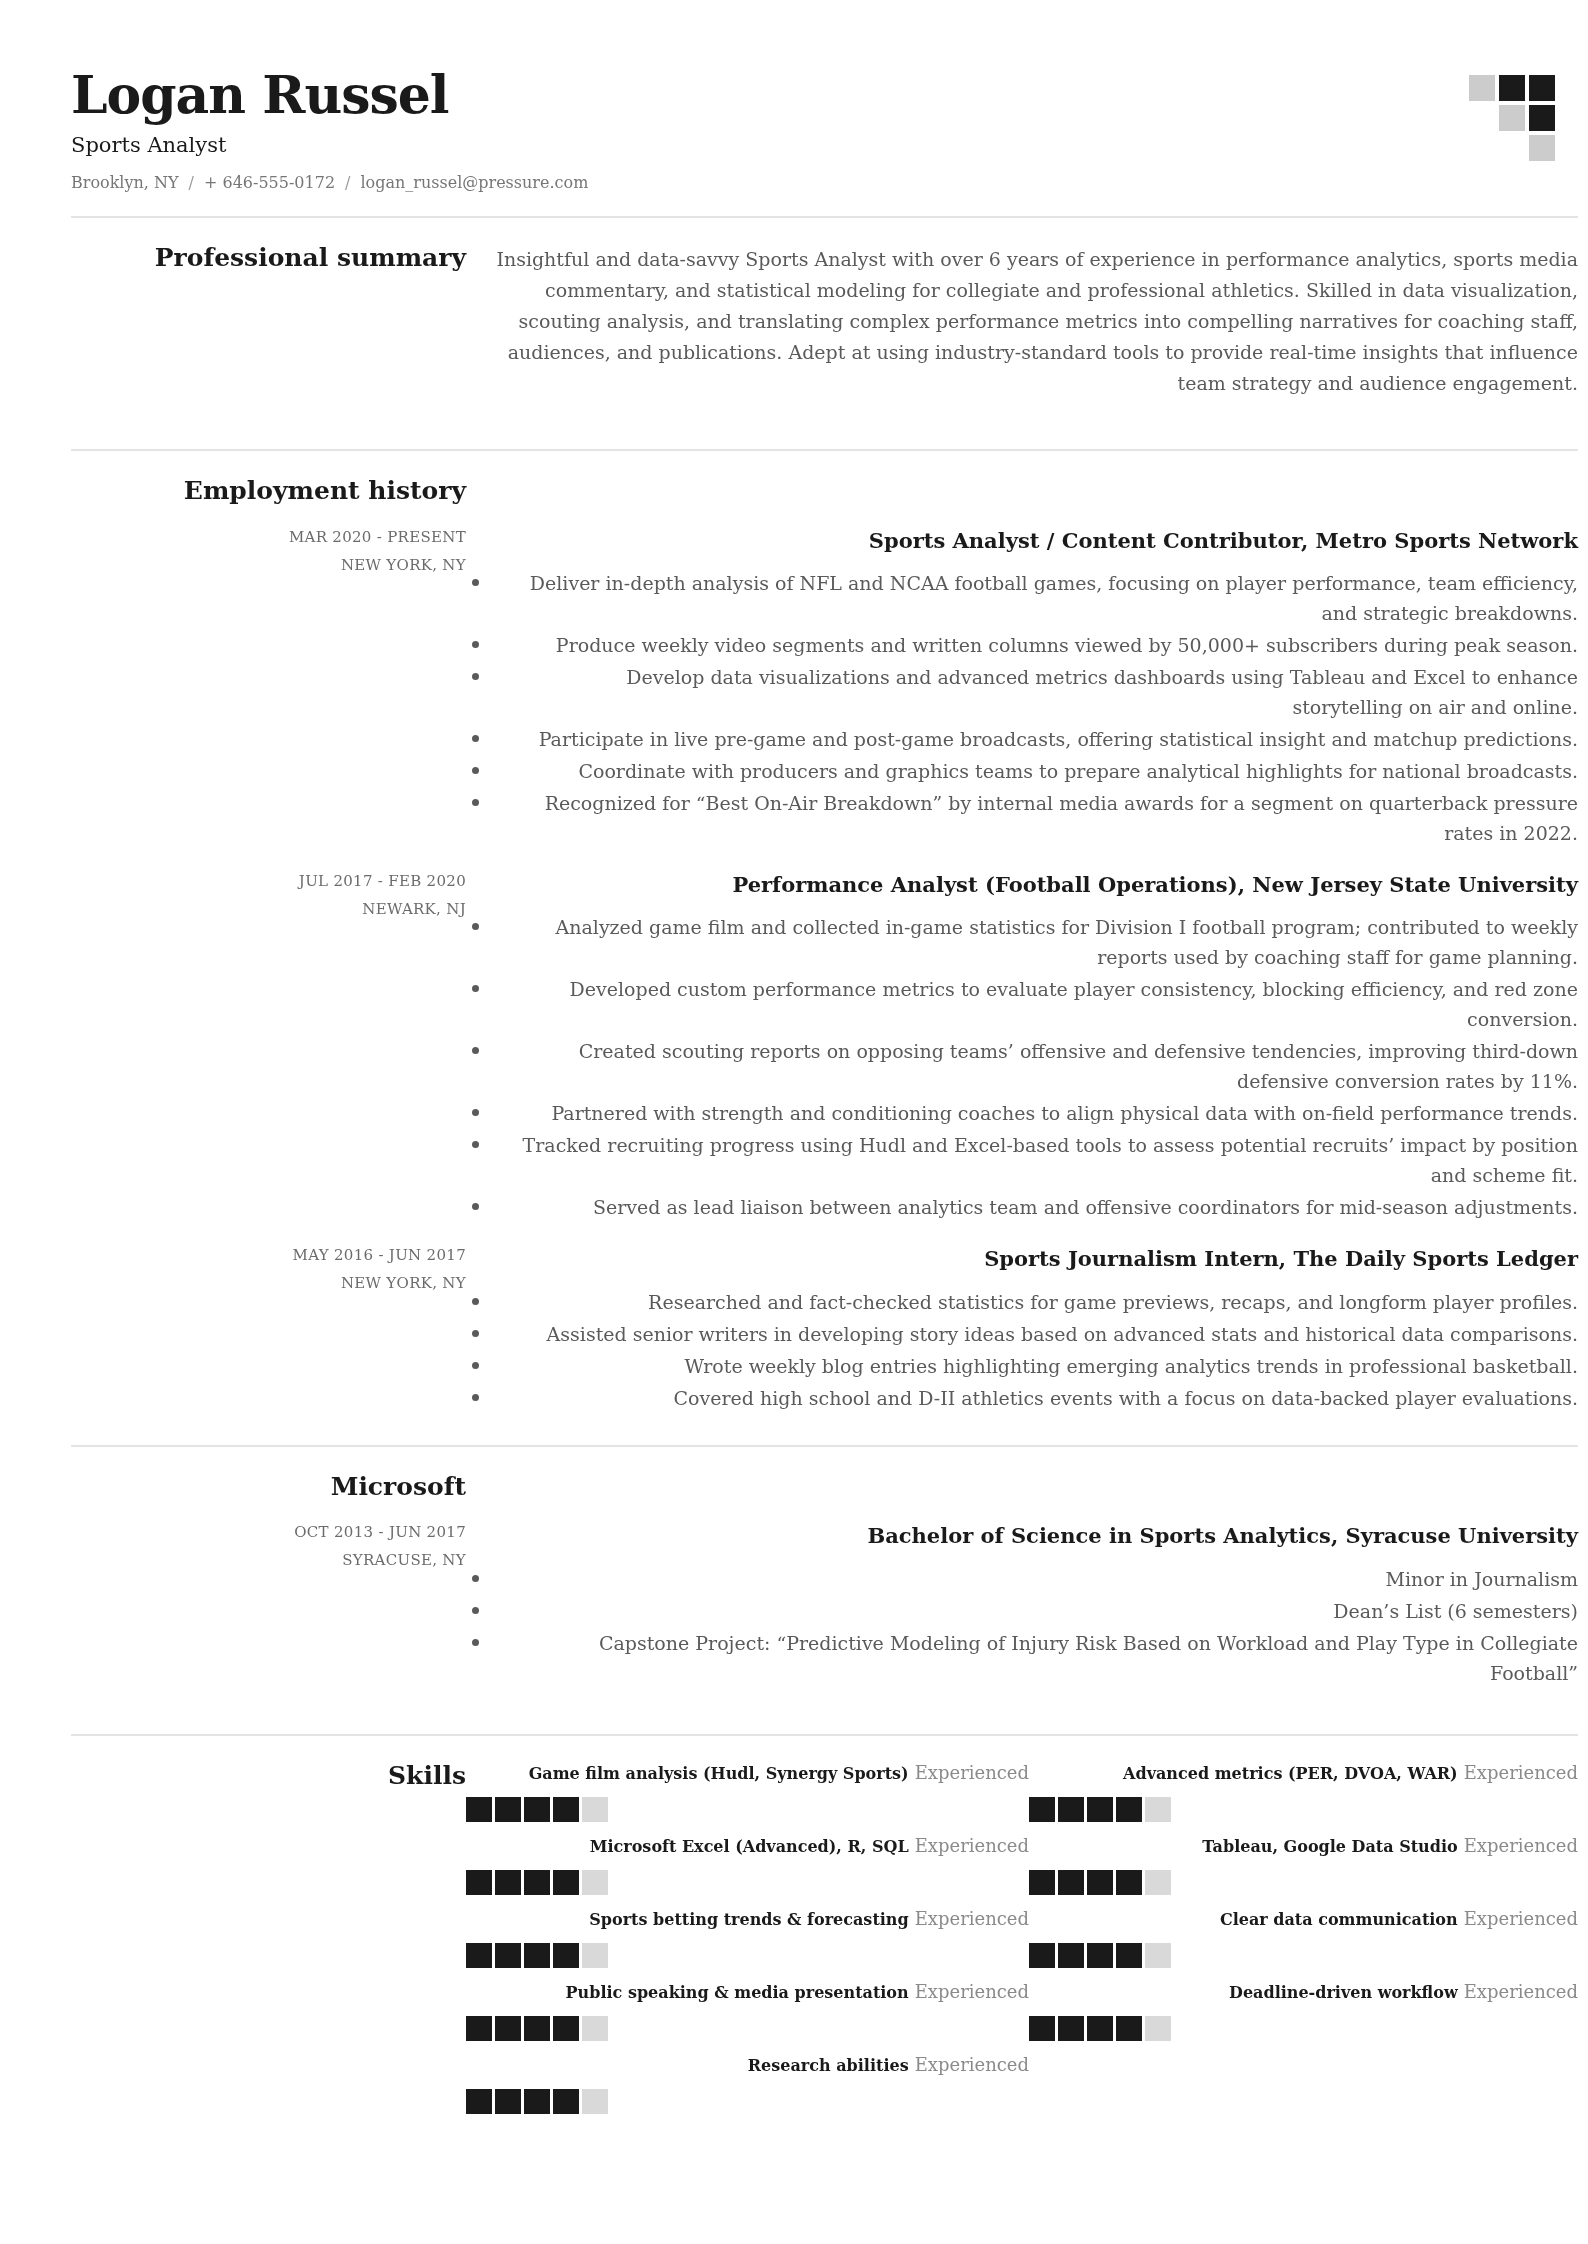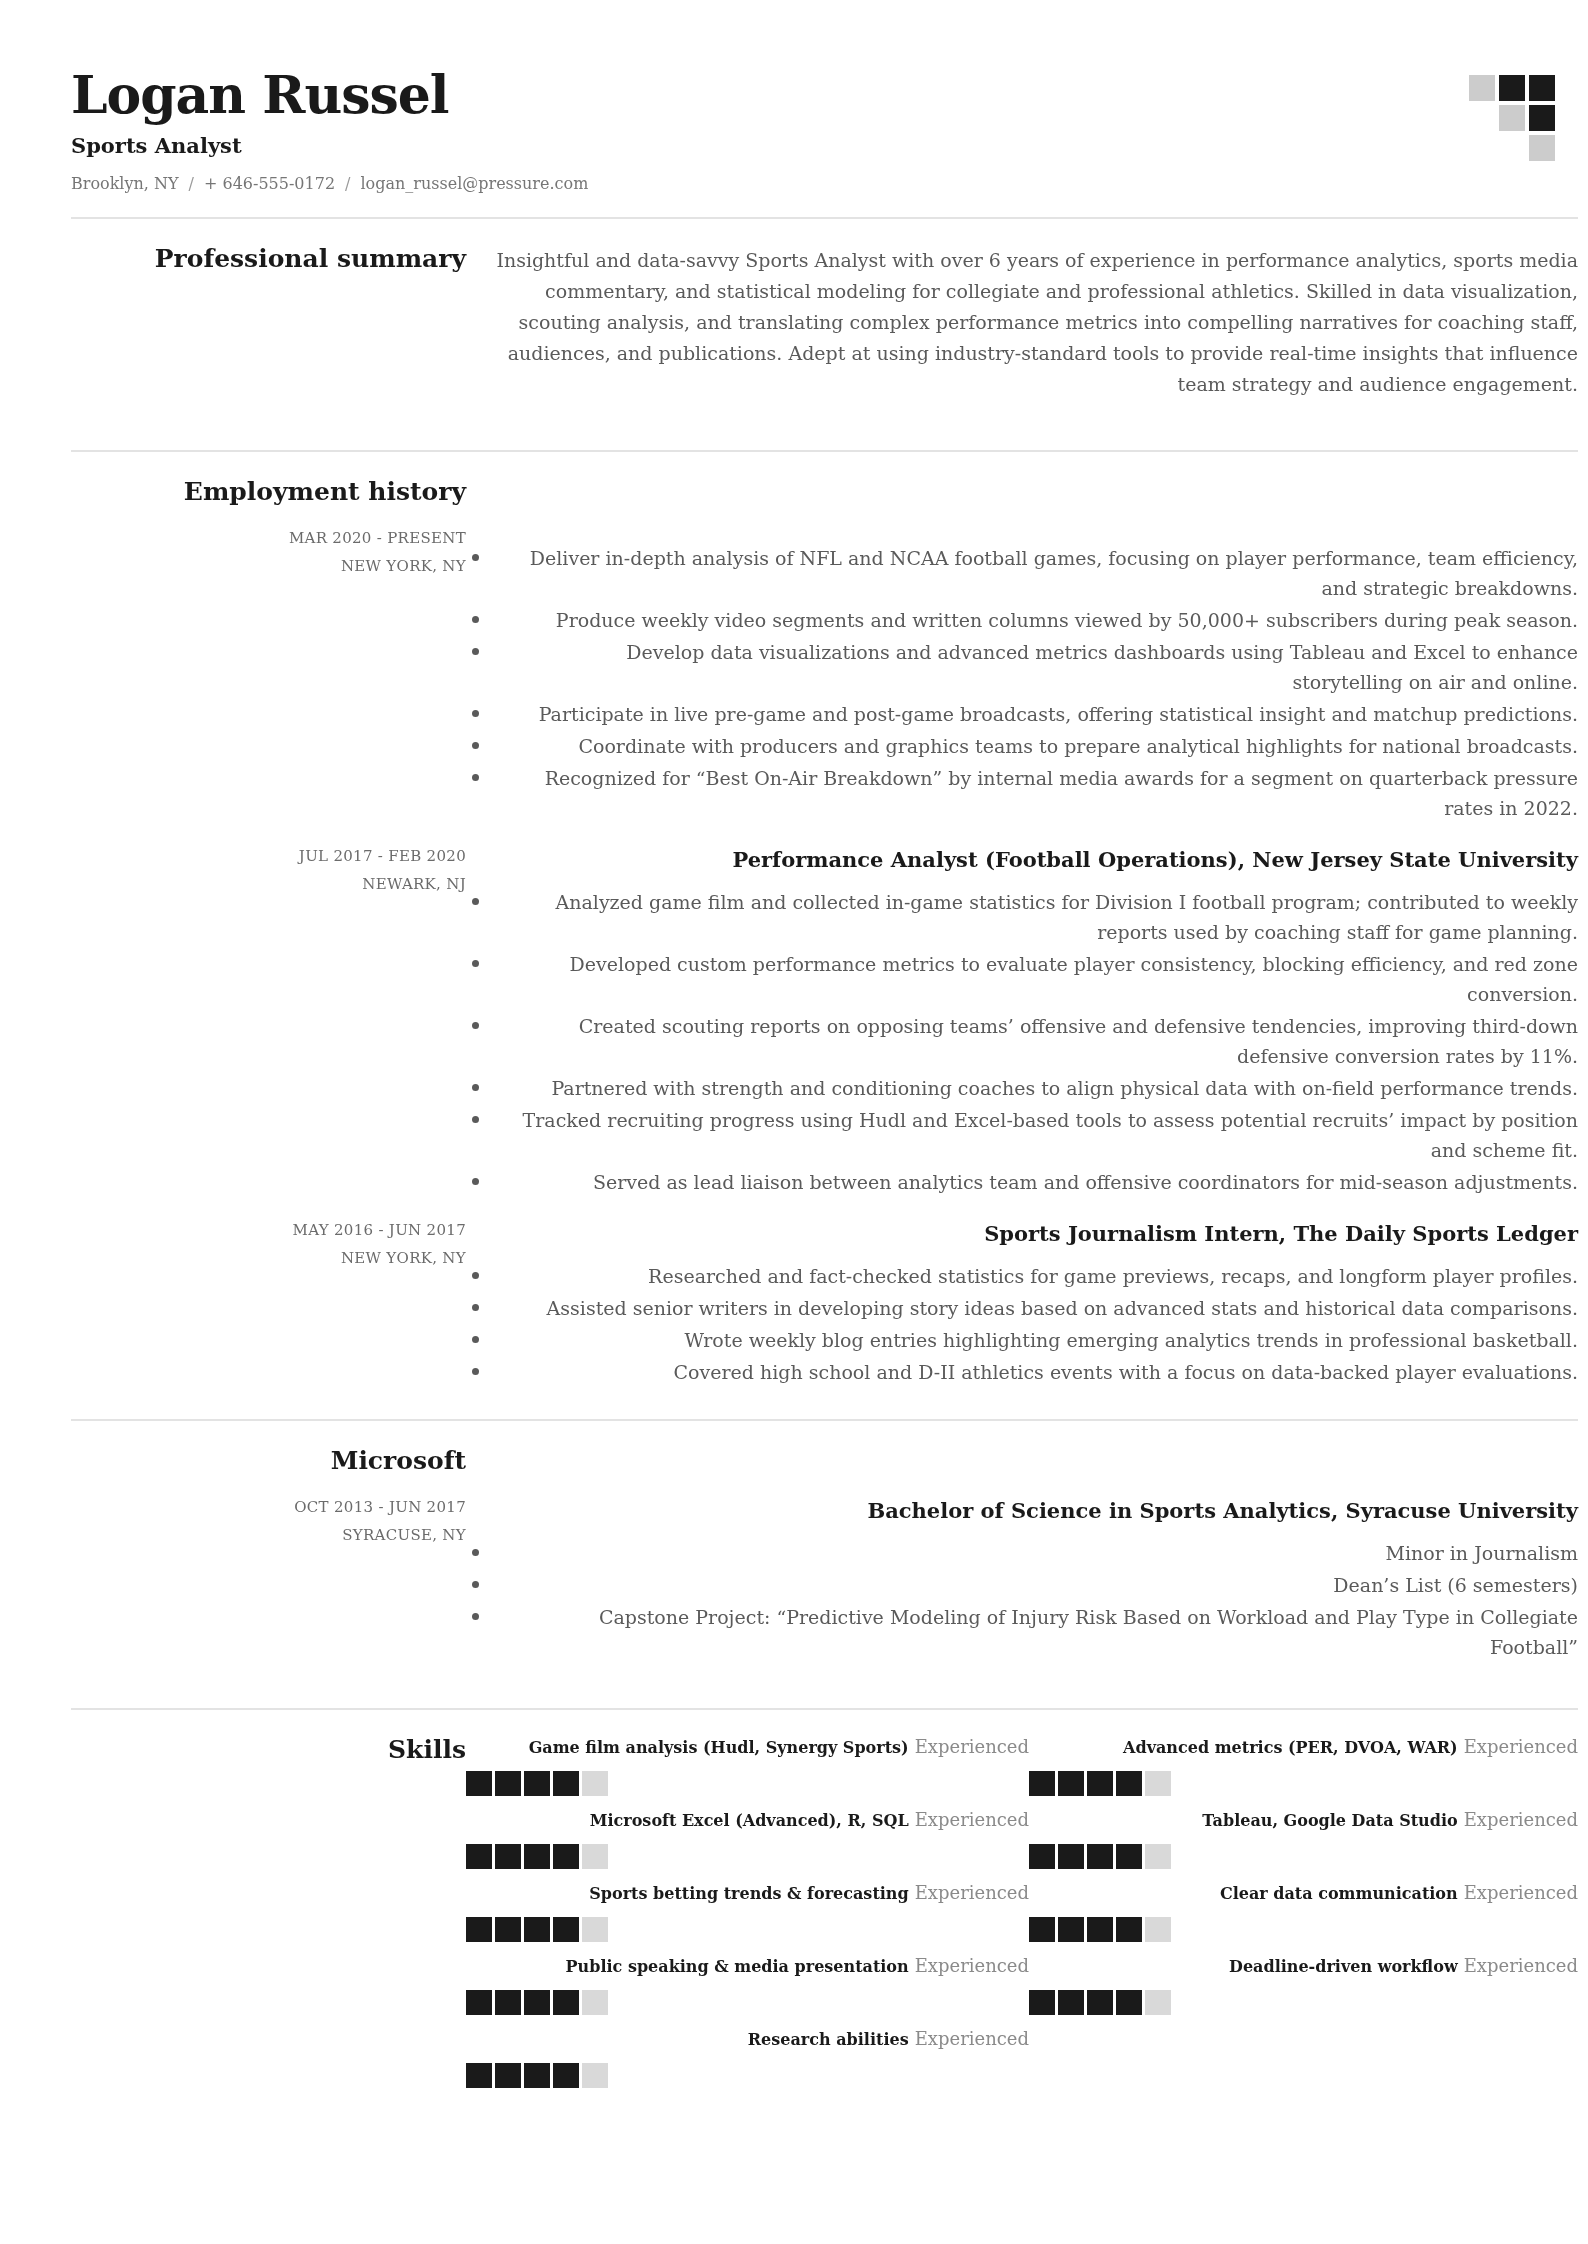--- a/index.html
+++ b/index.html
@@ -3,21 +3,21 @@
 <meta charset="utf-8">
 <style>
   html,body{margin:0;padding:0;background:#ffffff;}
   body{width:1588px;height:2244px;overflow:hidden;
        font-family:"DejaVu Serif","Liberation Serif",serif;color:#1a1a1a;}
   .page{position:relative;width:1588px;height:2244px;box-sizing:border-box;
         padding:68px 57px 0 24px;margin-left:47px;}
 
   
   .name{font-size:52px;font-weight:700;letter-spacing:-1px;line-height:1.02;margin:0;}
-  .subtitle{font-size:21px;font-weight:700;margin-top:12px;}
+  .subtitle{font-size:21px;font-weight:400;margin-top:12px;}
   .contact{font-size:16px;color:#767676;margin-top:16px;}
   .contact .sep{margin:0 10px;color:#9a9a9a;}
 
   .logo{position:absolute;top:75px;right:80px;display:grid;
         grid-template-columns:repeat(3,26px);grid-template-rows:repeat(3,26px);gap:4px;}
   .logo span{display:block;width:26px;height:26px;}
   .logo .b{background:#1a1a1a;}
   .logo .g{background:#cccccc;}
   .logo .e{background:transparent;}
 
@@ -95,20 +95,21 @@
       </div>
       <div></div>
     </div>
 
     <div class="row entry">
       <div>
         <div class="dates">MAR 2020 - PRESENT</div>
         <div class="loc">NEW YORK, NY</div>
       </div>
       <div>
+        <h3 class="entry-title">Sports Analyst / Content Contributor, Metro Sports Network</h3>
         <ul class="bullets">
           <li>Deliver in-depth analysis of NFL and NCAA football games, focusing on player performance, team efficiency, and strategic breakdowns.</li>
           <li>Produce weekly video segments and written columns viewed by 50,000+ subscribers during peak season.</li>
           <li>Develop data visualizations and advanced metrics dashboards using Tableau and Excel to enhance storytelling on air and online.</li>
           <li>Participate in live pre-game and post-game broadcasts, offering statistical insight and matchup predictions.</li>
           <li>Coordinate with producers and graphics teams to prepare analytical highlights for national broadcasts.</li>
           <li>Recognized for “Best On-Air Breakdown” by internal media awards for a segment on quarterback pressure rates in 2022.</li>
         </ul>
       </div>
     </div>

